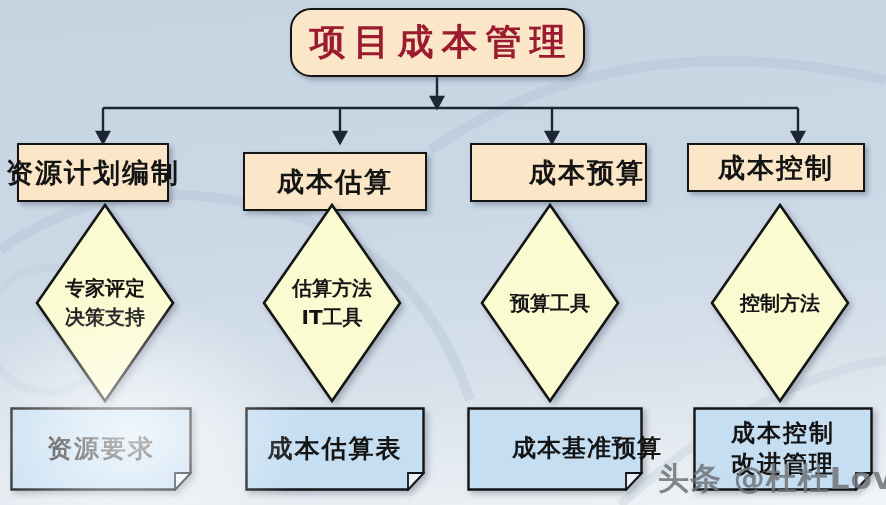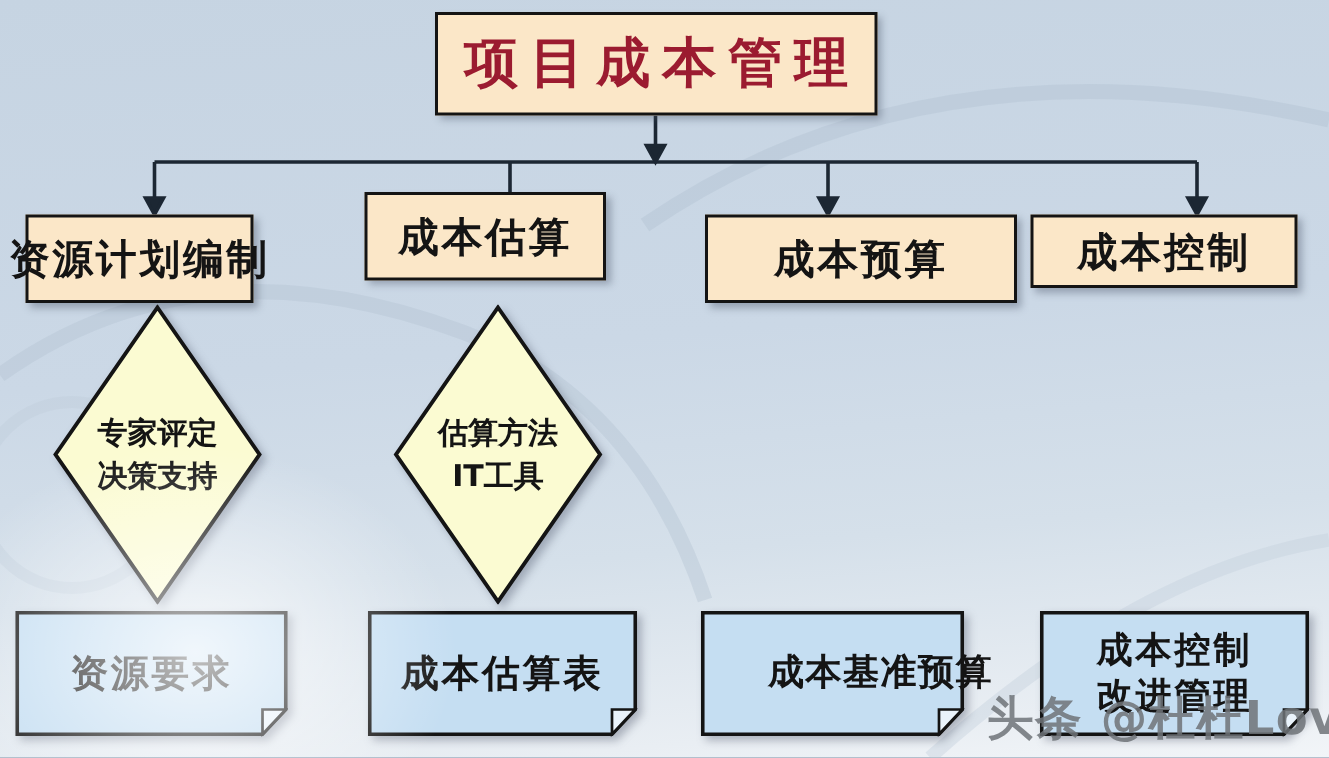--- a/index.html
+++ b/index.html
@@ -6,21 +6,21 @@
   .stage{position:relative;width:886px;height:505px;overflow:hidden;
     background:linear-gradient(175deg,#c6d4e2 0%,#cbd8e6 45%,#d5e0ea 70%,#e9eef3 92%,#f2f5f8 100%);}
   .stage::after{content:"";position:absolute;left:-60px;bottom:-80px;width:380px;height:300px;
     background:radial-gradient(ellipse at center,rgba(255,255,255,.75) 0%,rgba(255,255,255,0) 65%);
     pointer-events:none;}
   svg.bglayer,svg.connlayer{position:absolute;left:0;top:0;}
   .box{position:absolute;display:flex;align-items:center;justify-content:center;
     background:#fbe7c8;border:2.5px solid #141414;box-sizing:border-box;
     box-shadow:3px 3px 5px rgba(70,80,100,.40);}
   .box .lbl{font-weight:bold;color:#141414;}
-  .title-box{left:290px;top:8px;width:295px;height:69px;}
+  .title-box{left:290px;top:8px;width:295px;height:69px;border-radius:21px;}
   .title-box .lbl{font-size:36px;color:#9b1b30;letter-spacing:8px;padding-left:8px;white-space:nowrap;}
   .proc .lbl{font-size:27px;letter-spacing:2px;white-space:nowrap;}
   .diamond{position:absolute;width:140px;height:200px;}
   .diamond svg{position:absolute;left:0;top:0;filter:drop-shadow(3px 3px 3px rgba(70,80,100,.38));}
   .diamond .dlbl{position:absolute;left:0;top:0;width:100%;height:100%;display:flex;
     align-items:center;justify-content:center;text-align:center;font-weight:bold;
     font-size:20px;line-height:1.45;color:#141414;white-space:pre-line;}
   .note{position:absolute;height:84px;}
   .note svg{position:absolute;left:0;top:0;filter:drop-shadow(3px 3px 3px rgba(70,80,100,.38));}
   .note .nlbl{position:absolute;left:0;top:0;width:100%;height:100%;display:flex;
@@ -57,43 +57,55 @@
     </g>
   </svg>
 
   <div class="box title-box">
     <span class="lbl">项目成本管理</span>
   </div>
 
   <div class="box proc" style="left:17px;top:143px;width:152px;height:59px;">
     <span class="lbl">资源计划编制</span>
   </div>
-  <div class="box proc" style="left:243px;top:128px;width:161px;height:59px;">
+  <div class="box proc" style="left:243px;top:152px;width:184px;height:59px;">
     <span class="lbl">成本估算</span>
   </div>
-  <div class="box proc" style="left:470px;top:143px;width:208px;height:59px;">
+  <div class="box proc" style="left:470px;top:143px;width:177px;height:59px;justify-content:flex-end;">
     <span class="lbl">成本预算</span>
   </div>
   <div class="box proc" style="left:687px;top:143px;width:178px;height:49px;">
     <span class="lbl">成本控制</span>
   </div>
 
   <div class="diamond" style="left:35px;top:203px;">
     <svg width="140" height="200" viewBox="0 0 140 200">
       <polygon points="70,2 138,100 70,198 2,100" fill="#fbfbd2" stroke="#141414" stroke-width="2.6"></polygon>
     </svg>
     <div class="dlbl">专家评定
 决策支持</div>
   </div>
   <div class="diamond" style="left:262px;top:203px;">
     <svg width="140" height="200" viewBox="0 0 140 200">
       <polygon points="70,2 138,100 70,198 2,100" fill="#fbfbd2" stroke="#141414" stroke-width="2.6"></polygon>
     </svg>
     <div class="dlbl">估算方法
 IT工具</div>
+  </div>
+  <div class="diamond" style="left:480px;top:203px;">
+    <svg width="140" height="200" viewBox="0 0 140 200">
+      <polygon points="70,2 138,100 70,198 2,100" fill="#fbfbd2" stroke="#141414" stroke-width="2.6"></polygon>
+    </svg>
+    <div class="dlbl">预算工具</div>
+  </div>
+  <div class="diamond" style="left:710px;top:203px;">
+    <svg width="140" height="200" viewBox="0 0 140 200">
+      <polygon points="70,2 138,100 70,198 2,100" fill="#fbfbd2" stroke="#141414" stroke-width="2.6"></polygon>
+    </svg>
+    <div class="dlbl">控制方法</div>
   </div>
 
   <div class="note" style="left:10px;top:407px;width:182px;">
     <svg width="182" height="84" viewBox="0 0 182 84">
       <path d="M1.5,1.5 H180.5 V66 L165,82.5 H1.5 Z" fill="#c5def2" stroke="#141414" stroke-width="2.4"></path>
       <path d="M165,82.5 V66 H180.5 Z" fill="#eaf3fb" stroke="#141414" stroke-width="1.8"></path>
     </svg>
     <div class="nlbl">资源要求</div>
   </div>
   <div class="note" style="left:245px;top:407px;width:180px;">

